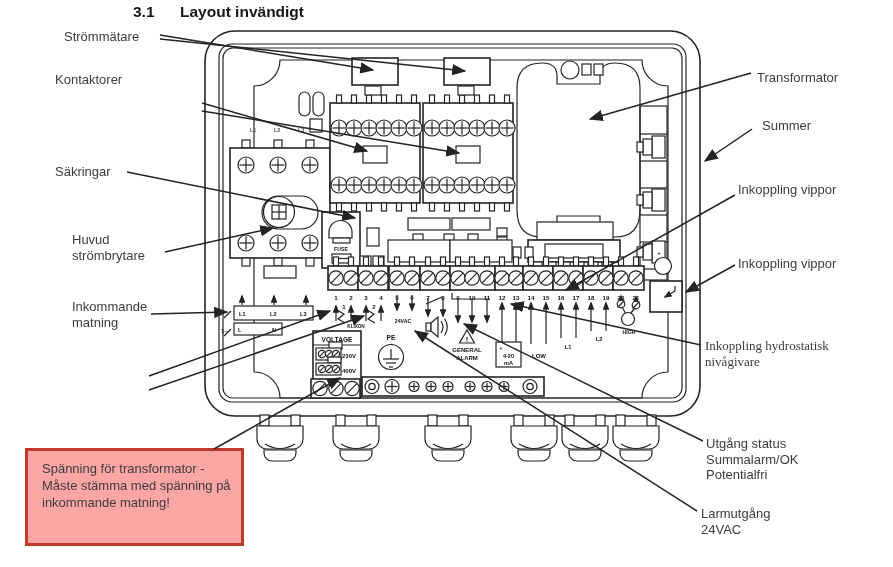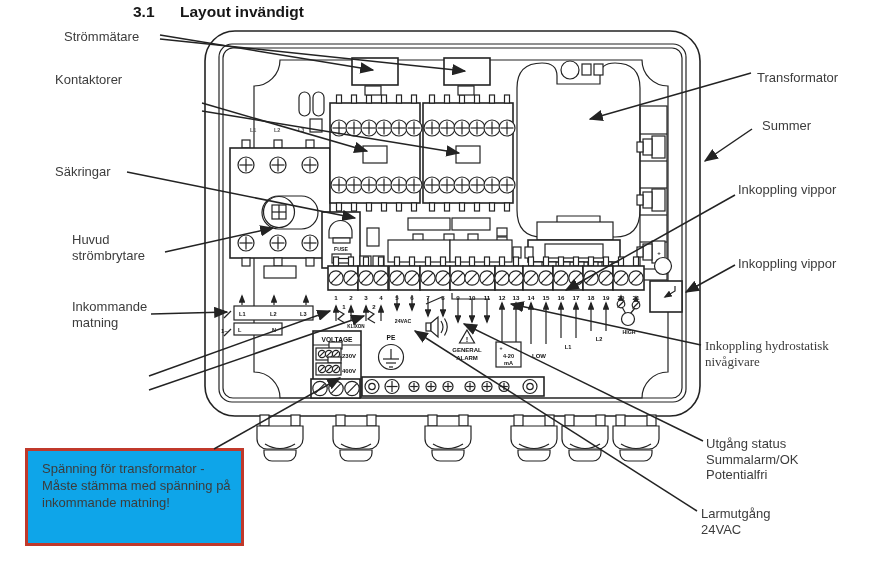--- a/index.html
+++ b/index.html
@@ -2,21 +2,21 @@
 <html><head>
 <meta charset="utf-8">
 <style>
   html,body{margin:0;padding:0;background:#fff;}
   .page{position:relative;width:893px;height:567px;background:#fff;overflow:hidden;
         font-family:"Liberation Sans",sans-serif;}
   .title{position:absolute;left:133px;top:3px;font-size:15.5px;font-weight:bold;color:#171717;}
   .title .num{display:inline-block;width:47px;}
   .lbl{position:absolute;font-size:13px;line-height:15.5px;color:#3c3c3c;white-space:nowrap;}
   .warn{position:absolute;left:25px;top:448px;width:199px;height:83px;border:3px solid #c0392b;
-        background:#0ea5e9;padding:9px 0 0 14px;font-size:13px;line-height:17px;color:#3c3c3c;}
+        background:#fca5a5;padding:9px 0 0 14px;font-size:13px;line-height:17px;color:#3c3c3c;}
   svg.overlay{position:absolute;left:0;top:0;width:893px;height:567px;}
   .ln{stroke:#232323;stroke-width:1.2;fill:none;}
   .lnf{stroke:#232323;stroke-width:1.2;fill:#fff;}
   .thick{stroke-width:1.6;}
   .leader{stroke:#232323;stroke-width:1.5;fill:none;}
   text{font-family:"Liberation Sans",sans-serif;fill:#111;}
   .t45{font-size:4.6px;font-weight:700;}
   .t5{font-size:5.2px;font-weight:700;}
   .t55{font-size:5.6px;font-weight:700;}
   .t6{font-size:6px;font-weight:700;}

